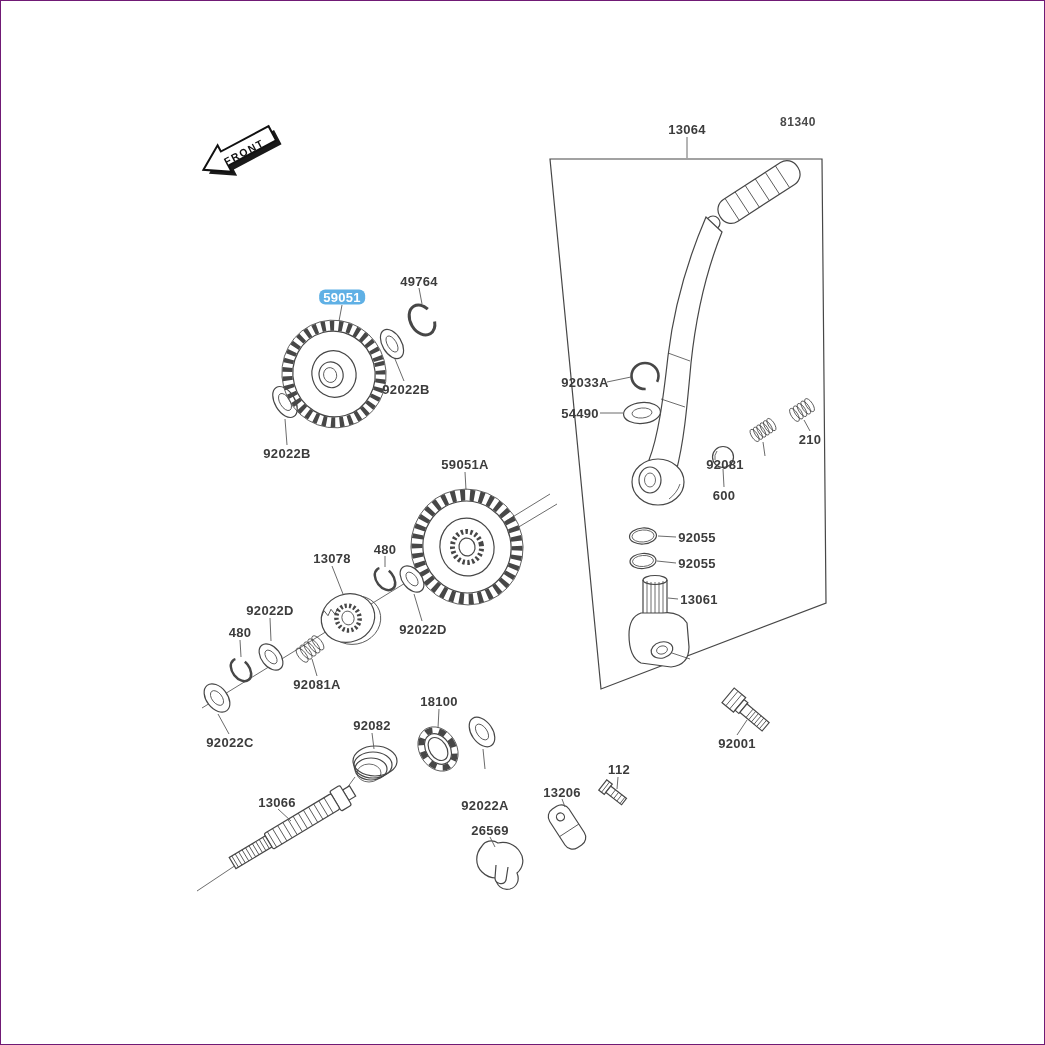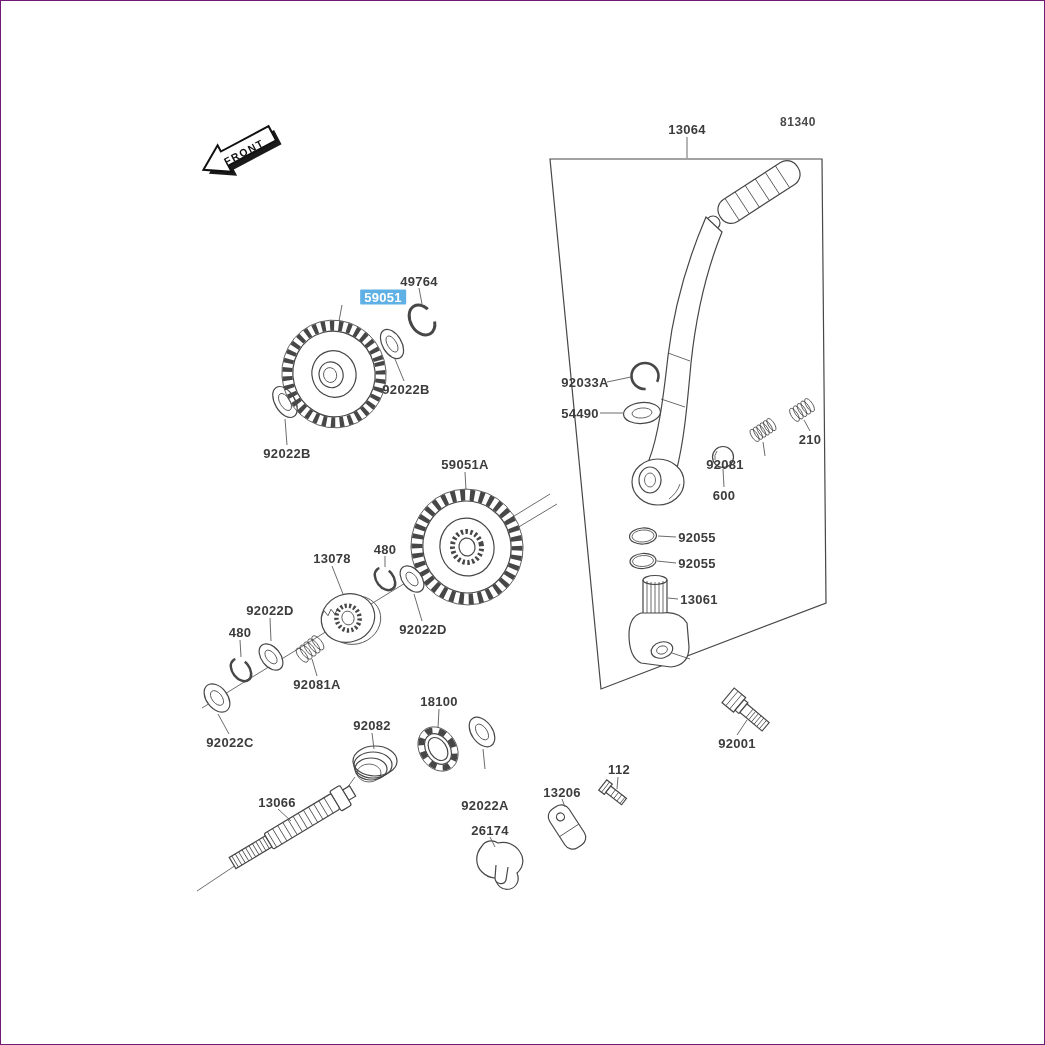--- a/index.html
+++ b/index.html
@@ -14,21 +14,21 @@
   .lnw { fill:#fff;  stroke:#474747; stroke-width:1.2; }
   .thin{ stroke-width:0.8; }
   .ldr { stroke:#5a5a5a; stroke-width:0.9; fill:none; }
   .lbl {
     position:absolute; transform:translate(-50%,-50%);
     font-weight:bold; font-size:13px; color:#3c3c3c;
     letter-spacing:0.3px; white-space:nowrap; cursor:pointer;
   }
   .lbl.hl {
     background:var(--hl, #5fb0e5); color:#fff;
-    padding:0 4px; border-radius:1px;margin-left:41px;
+    padding:0 4px; border-radius:6px;
   }
   .code {
     position:absolute; transform:translate(-50%,-50%);
     font-size:12px; color:#4a4a4a; letter-spacing:0.5px; font-weight:bold;
   }
   .front-text {
     position:absolute; transform:translate(-50%,-50%) rotate(-28deg);
     font-weight:bold; font-size:10.5px; color:#111; letter-spacing:1.5px;
   }
 </style>
@@ -277,19 +277,19 @@
   <div class="lbl" style="left:422px;top:628px">92022D</div>
   <div class="lbl" style="left:316px;top:683px">92081A</div>
   <div class="lbl" style="left:438px;top:700px">18100</div>
   <div class="lbl" style="left:371px;top:724px">92082</div>
   <div class="lbl" style="left:229px;top:741px">92022C</div>
   <div class="lbl" style="left:736px;top:742px">92001</div>
   <div class="lbl" style="left:618px;top:768px">112</div>
   <div class="lbl" style="left:484px;top:804px">92022A</div>
   <div class="lbl" style="left:561px;top:791px">13206</div>
   <div class="lbl" style="left:276px;top:801px">13066</div>
-  <div class="lbl" style="left:489px;top:829px">26174</div>
+  <div class="lbl" style="left:489px;top:829px">26569</div>
 
   <div class="code" style="left:797px;top:121px">81340</div>
 
   <div class="front-text" style="left:243px;top:151px">FRONT</div>
 
 </div>
 
 </body></html>

